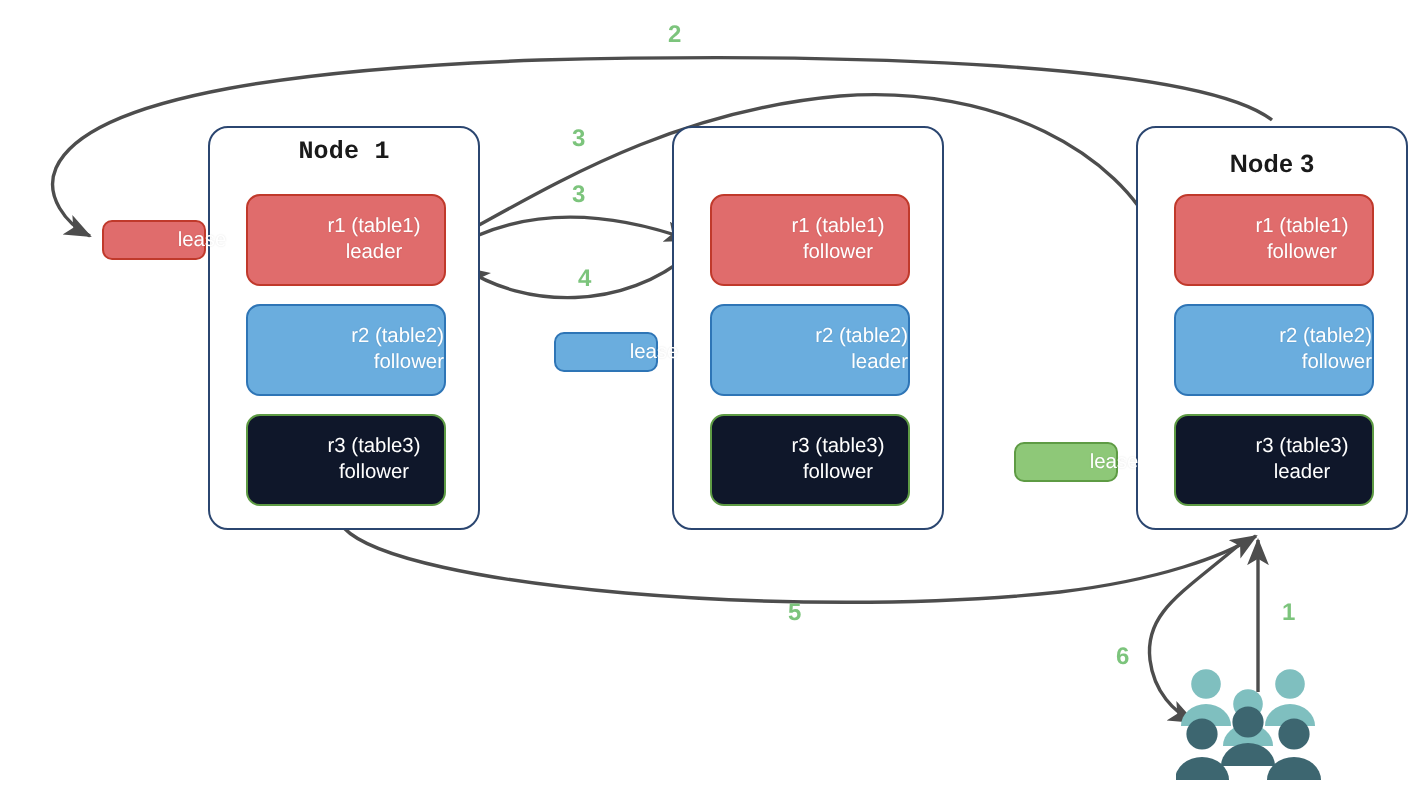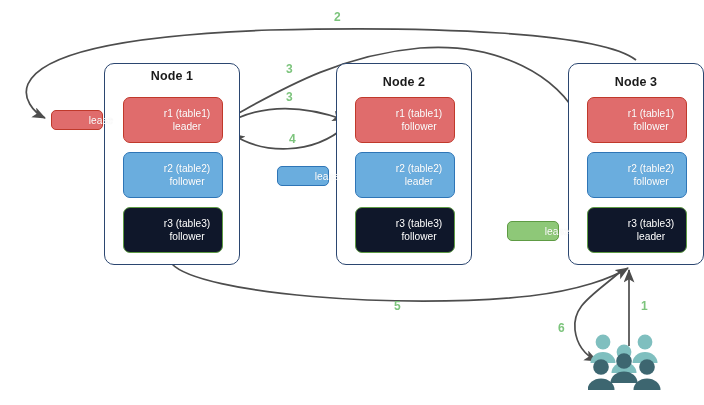--- a/index.html
+++ b/index.html
@@ -55,21 +55,21 @@
     flex-direction: column;
     align-items: center;
     justify-content: center;
     color: #ffffff;
     font-size: 10.2px;
     line-height: 13px;
     text-shadow: 0 0 1px rgba(0,0,0,.12);
   }
   .replica .rl1, .replica .rl2 { display: block; white-space: nowrap; margin-left: 28px; }
   .r-red   { background: #e06c6c; border: 1.4px solid #c0392b; }
-  .r-blue  { background: #6aadde; border: 1.4px solid #2e75b6; }
+  .r-blue  { background: #6aadde; border: 1.4px solid #2e75b6; align-items: flex-end; }
   .r-green { background: #0f172a; border: 1.4px solid #5e9b44; }
 
   
   .lease {
     position: absolute;
     box-sizing: border-box;
     border-radius: 5px;
     display: flex;
     align-items: center;
     justify-content: center;
@@ -122,38 +122,37 @@
     <path d="M 346 126 C 312 156, 262 154, 232 134" fill="none" stroke="#4d4d4d" stroke-width="1.7" marker-end="url(#ah)"></path>
 
     <path d="M 172 264 C 200 294, 400 310, 530 296 C 580 290, 612 278, 628 268" fill="none" stroke="#4d4d4d" stroke-width="1.7" marker-end="url(#ah)"></path>
 
     <path d="M 629 346 L 629 270" fill="none" stroke="#4d4d4d" stroke-width="1.7" marker-end="url(#ah)"></path>
 
     <path d="M 620 272 C 592 296, 572 306, 575 330 C 577 346, 587 356, 597 361" fill="none" stroke="#4d4d4d" stroke-width="1.7" marker-end="url(#ah)"></path>
   </svg>
 
   <div class="node-box" style="left:104px; top:63px; width:136px; height:202px;">
-    <div class="node-title" style="top:5px;">Node 1</div>
+    <div class="node-title" style="top:5px;font-family:Liberation Mono, monospace;">Node 1</div>
 
     <div class="replica r-red" style="left:18px; top:33px; width:100px; height:46px;">
       <span class="rl1">r1 (table1)</span>
       <span class="rl2">leader</span>
     </div>
     <div class="replica r-blue" style="left:18px; top:88px; width:100px; height:46px;">
       <span class="rl1">r2 (table2)</span>
       <span class="rl2">follower</span>
     </div>
     <div class="replica r-green" style="left:18px; top:143px; width:100px; height:46px;">
       <span class="rl1">r3 (table3)</span>
       <span class="rl2">follower</span>
     </div>
   </div>
 
   <div class="node-box" style="left:336px; top:63px; width:136px; height:202px;">
-    <div class="node-title" style="top:11px;">Node 2</div>
 
     <div class="replica r-red" style="left:18px; top:33px; width:100px; height:46px;">
       <span class="rl1">r1 (table1)</span>
       <span class="rl2">follower</span>
     </div>
     <div class="replica r-blue" style="left:18px; top:88px; width:100px; height:46px;">
       <span class="rl1">r2 (table2)</span>
       <span class="rl2">leader</span>
     </div>
     <div class="replica r-green" style="left:18px; top:143px; width:100px; height:46px;">

